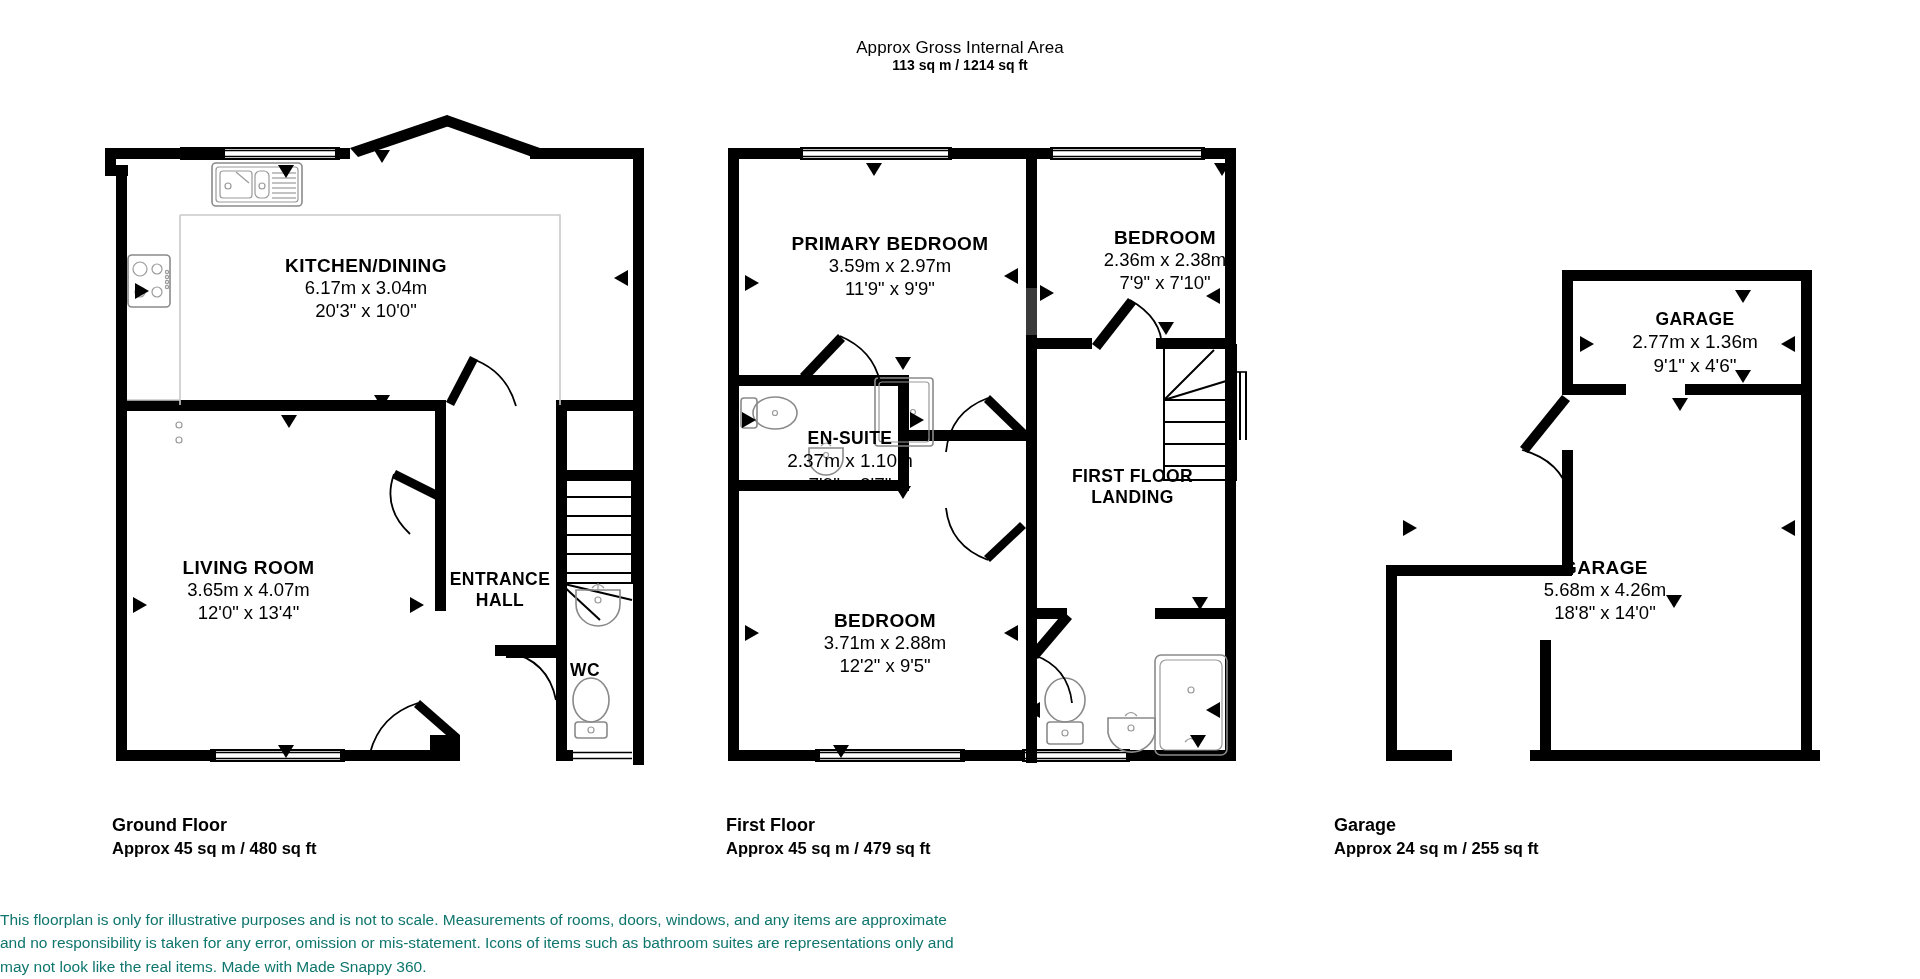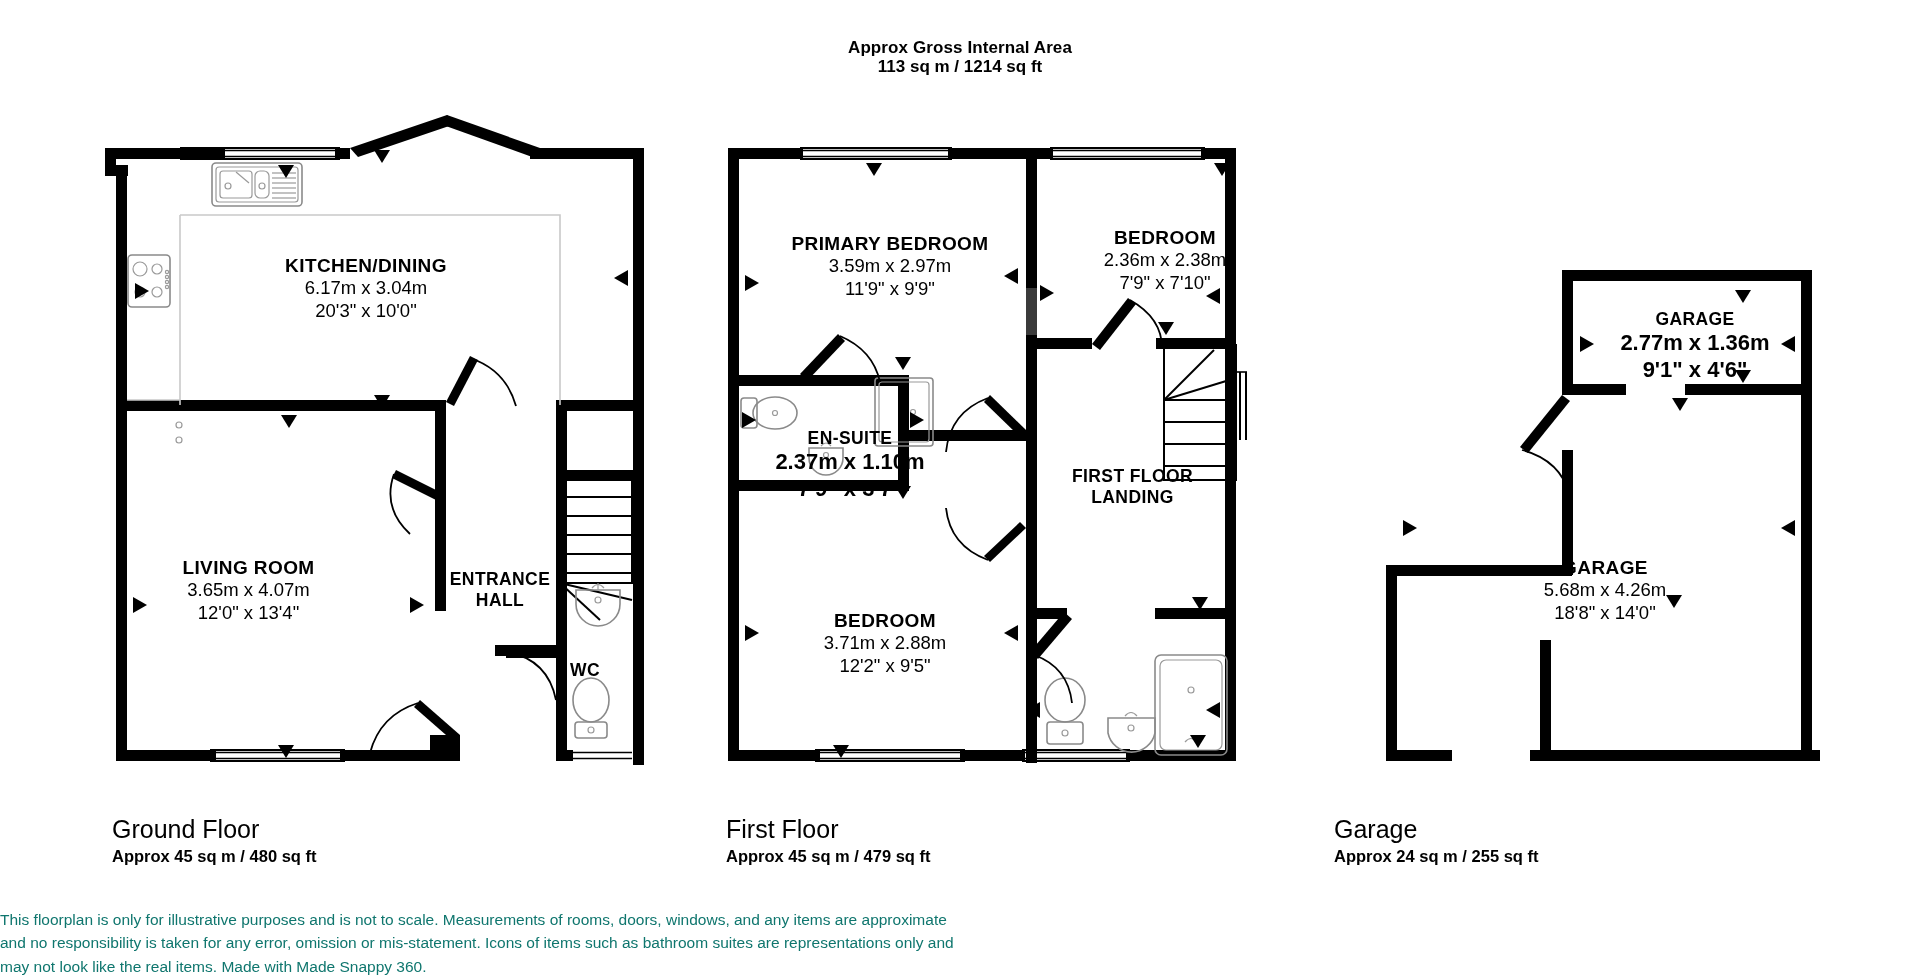--- a/index.html
+++ b/index.html
@@ -61,46 +61,46 @@
 
   
   .txt {
     position: absolute;
     text-align: center;
     white-space: nowrap;
     line-height: 1.22;
   }
   .hdr-title {
     font-size: 17px;
-    font-weight: bold;
+    font-weight: normal;
     letter-spacing: 0.1px;
   }
   .hdr-sub {
-    font-size: 17px;
+    font-size: 14px;
     font-weight: bold;
   }
   .room-name {
     font-size: 19px;
     font-weight: bold;
     letter-spacing: 0.4px;
   }
   .room-dim {
     font-size: 18.5px;
     font-weight: normal;
   }
   .room-small .room-name { font-size: 17.5px; }
-  .room-small .room-dim { font-size: 22px; font-weight: bold; }
+  .room-small .room-dim { font-size: 19px; }
   .floor-caption {
     position: absolute;
     text-align: left;
     white-space: nowrap;
   }
   .floor-caption .fc-title {
-    font-size: 25px;
-    font-weight: normal;
+    font-size: 18px;
+    font-weight: bold;
     line-height: 1.15;
   }
   .floor-caption .fc-sub {
     font-size: 16.5px;
     font-weight: bold;
     line-height: 1.5;
   }
   .disclaimer {
     position: absolute;
     left: 0;

